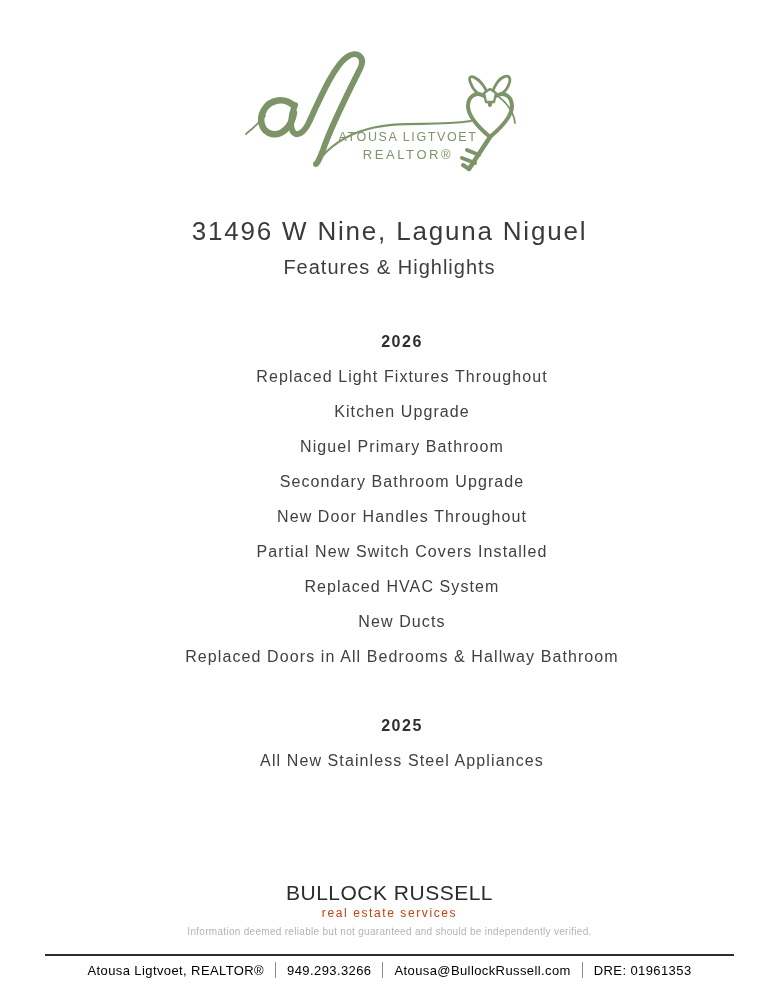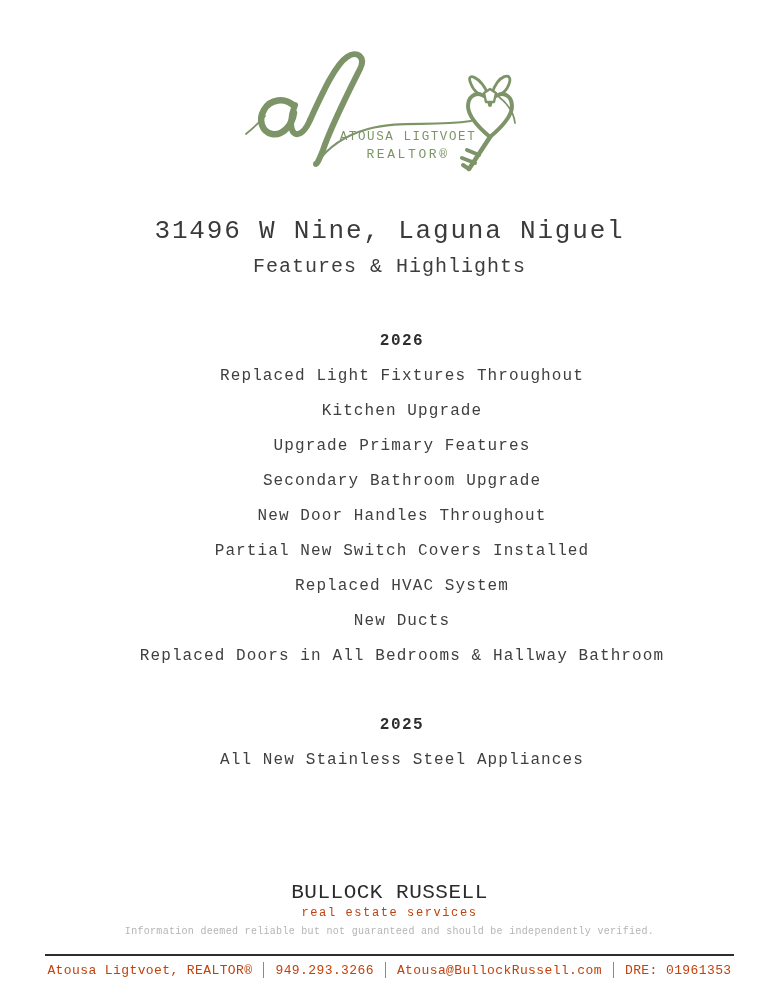--- a/index.html
+++ b/index.html
@@ -4,21 +4,21 @@
 <style>
   * { margin: 0; padding: 0; box-sizing: border-box; }
   html, body { background: #ffffff; }
   .page {
     position: relative;
     width: 779px;
     height: 1008px;
     margin: 0 auto;
     background: #ffffff;
     overflow: hidden;
-    font-family: Liberation Mono, monospace;
+    font-family: Liberation Sans, sans-serif;
     color: #3f3f3f;
   }
 
   
   .logo {
     position: absolute;
     left: 238px; top: 52px;
     width: 320px; height: 135px;
     color: var(--accent, #7d9468);
   }
@@ -78,21 +78,21 @@
   }
 
   
   .footer-rule {
     position: absolute; top: 954px; left: 45px; right: 45px;
     height: 2px; background: #2d2d2d;
   }
   .footer-contact {
     position: absolute; top: 962px; left: 0; right: 0;
     display: flex; justify-content: center; align-items: center;
-    font-size: 13px; letter-spacing: 0.4px; color: #c2410c;
+    font-size: 13px; letter-spacing: 0.4px; color: #000000;
   }
   .footer-sep {
     width: 1px; height: 16px; background: #8a8a8a;
     margin: 0 11px; display: inline-block;
   }
 </style>
 </head>
 <body>
 
 <div class="page">
@@ -130,21 +130,21 @@
   <div class="doc-header">
     <div class="doc-title">31496 W Nine, Laguna Niguel</div>
     <div class="doc-subtitle">Features &amp; Highlights</div>
   </div>
 
   <div class="sections">
     <div class="section">
       <div class="section-year">2026</div>
       <div class="feature-item">Replaced Light Fixtures Throughout</div>
       <div class="feature-item">Kitchen Upgrade</div>
-      <div class="feature-item">Upgrade Primary Features</div>
+      <div class="feature-item">Niguel Primary Bathroom</div>
       <div class="feature-item">Secondary Bathroom Upgrade</div>
       <div class="feature-item">New Door Handles Throughout</div>
       <div class="feature-item">Partial New Switch Covers Installed</div>
       <div class="feature-item">Replaced HVAC System</div>
       <div class="feature-item">New Ducts</div>
       <div class="feature-item">Replaced Doors in All Bedrooms &amp; Hallway Bathroom</div>
     </div>
     <div class="section">
       <div class="section-year">2025</div>
       <div class="feature-item">All New Stainless Steel Appliances</div>

